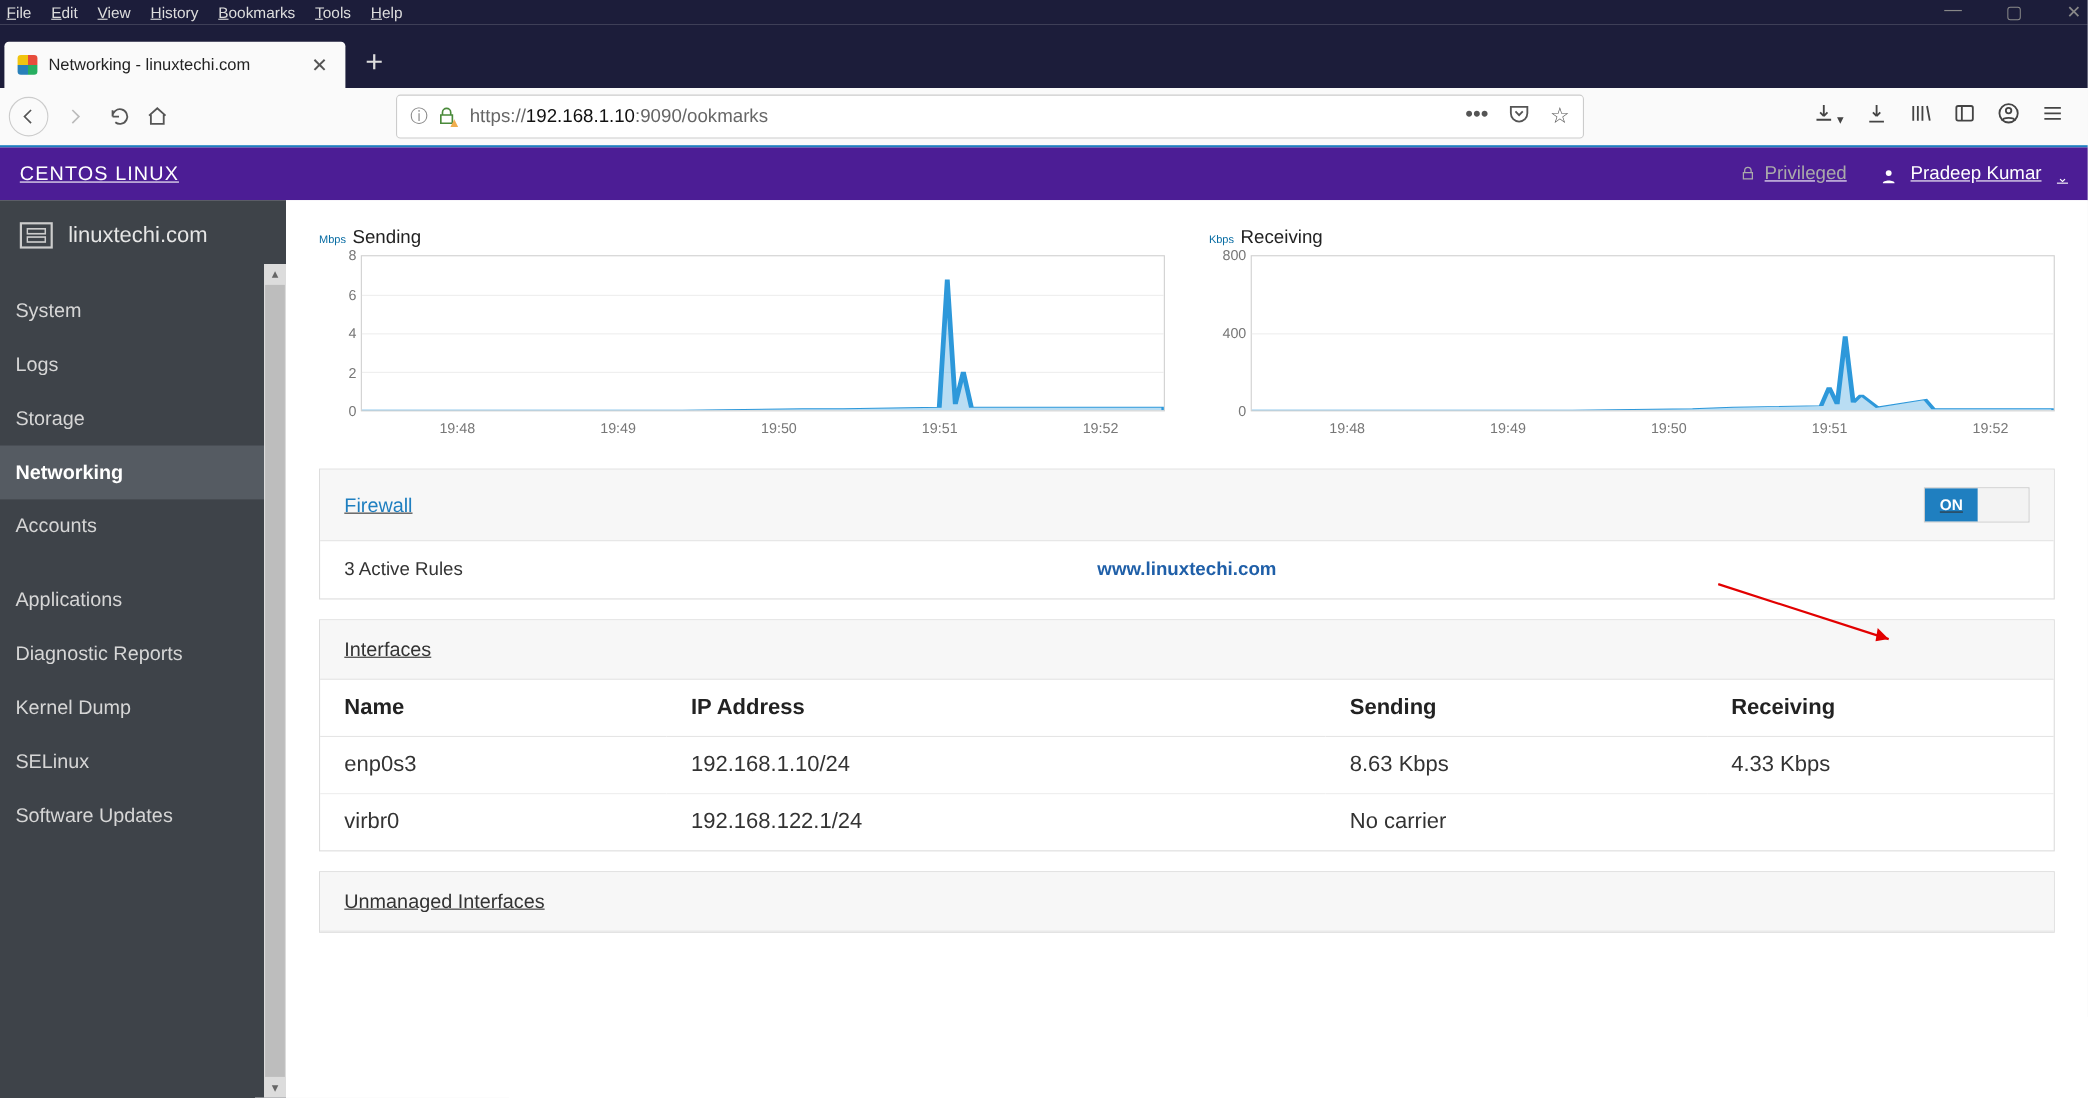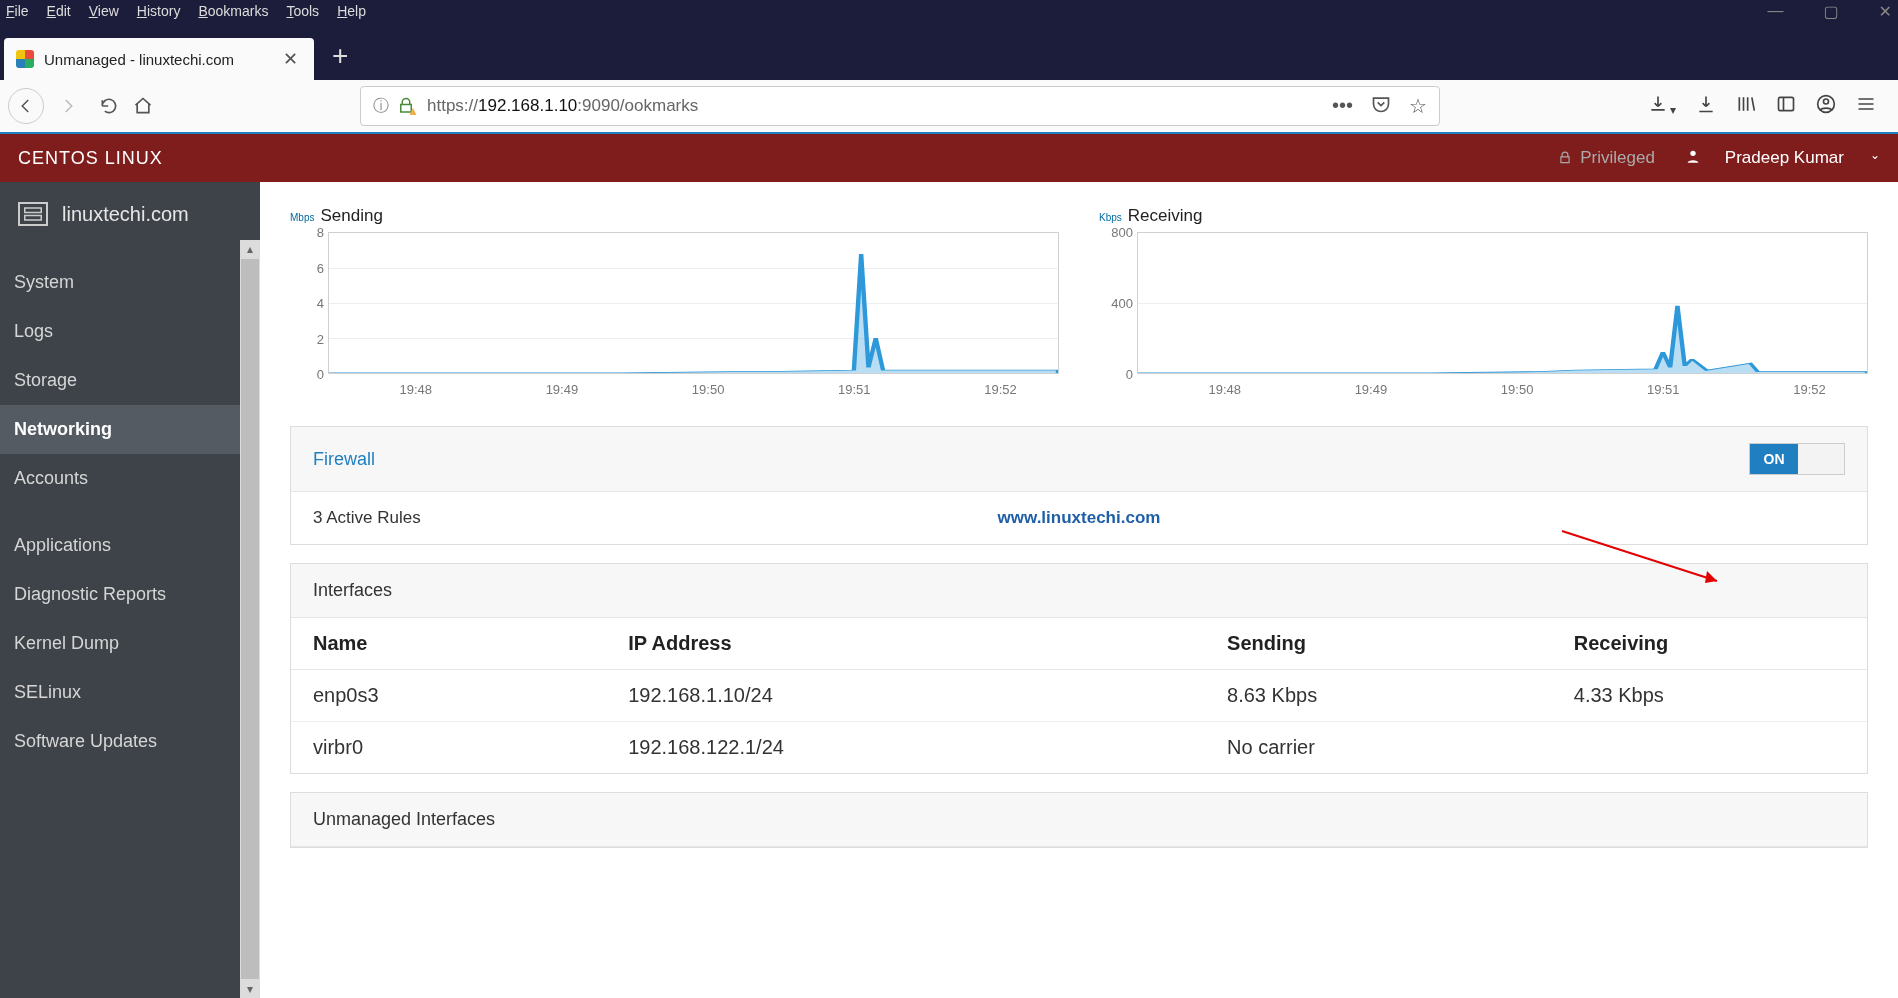--- a/index.html
+++ b/index.html
@@ -28,25 +28,25 @@
   .urlbar .info { margin-right:8px; font-size:16px; color:#888; }
   .urlbar .lockwarn { position:relative; margin-right:12px; display:inline-block; width:18px; height:18px; }
   .urlbar .lockwarn svg { width:18px; height:18px; display:block; }
   .urlbar .lockwarn .tri { position:absolute; right:-4px; bottom:-3px; font-size:12px; color:#f0ad4e; }
   .url-b { color:#111; }
   .url-actions { margin-left:auto; display:flex; gap:18px; color:#555; font-size:20px; }
   .right-tools { margin-left:auto; display:flex; gap:20px; padding-right:14px; color:#444; font-size:20px; align-items:center; }
   .chev { font-size:12px; margin-left:2px; }
 
   
-  .cockpit-header { background:#7f1d1d; color:#fff; height:48px; display:flex; align-items:center; padding:0 18px; font-size:18px; }
+  .cockpit-header { background:#4c1d95; color:#fff; height:48px; display:flex; align-items:center; padding:0 18px; font-size:18px;text-decoration:underline; }
   .cockpit-header .title { letter-spacing:1px; }
   .cockpit-header .spacer { flex:1; }
   .priv { color:#aaa; margin-right:30px; display:flex; align-items:center; gap:8px; font-size:17px; }
-  .userbox { display:flex; align-items:flex-start; gap:24px; font-size:17px; }
+  .userbox { display:flex; align-items:flex-end; gap:12px; font-size:17px; }
 
   
   .body { display:flex; height:calc(998px - 22px - 58px - 54px - 48px); }
 
   .sidebar { width:260px; background:#3e4349; color:#e6e6e6; display:flex; flex-direction:column; position:relative; }
   .hostrow { display:flex; align-items:center; gap:14px; padding:20px 18px; font-size:20px; }
   .hostrow .hosticon { border:2px solid #ccc; padding:3px 4px; }
   .hostrow .hosticon svg { display:block; }
   .sb-scroll { position:absolute; right:0; top:58px; bottom:0; width:20px; background:#dcdcdc; display:flex; flex-direction:column; align-items:center; justify-content:space-between; }
   .sb-scroll .arrow { font-size:12px; color:#666; padding:2px 0; }
@@ -65,21 +65,21 @@
   .plot { position:relative; height:170px; }
   .plot .yaxis { position:absolute; left:0; top:0; bottom:28px; width:38px; }
   .plot .yaxis div { position:absolute; right:4px; font-size:13px; color:#777; transform:translateY(-50%); }
   .plot .area { position:absolute; left:38px; right:0; top:0; bottom:28px; border:1px solid #d0d0d0; }
   .plot .grid { position:absolute; left:0; right:0; height:0; border-top:1px solid #eee; }
   .plot .xaxis { position:absolute; left:38px; right:0; bottom:0; height:24px; }
   .plot .xaxis span { position:absolute; font-size:13px; color:#777; transform:translateX(-50%); top:4px; }
   .plot svg.dataline { position:absolute; left:0; top:0; width:100%; height:100%; }
 
   .panel { margin:18px 30px 0 30px; border:1px solid #ddd; background:#fff; }
-  .panel-h { background:#f7f7f7; border-bottom:1px solid #e5e5e5; padding:16px 22px; display:flex; align-items:center; font-size:18px; color:#333; }
+  .panel-h { background:#f7f7f7; border-bottom:1px solid #e5e5e5; padding:16px 22px; display:flex; align-items:center; font-size:18px; color:#333;text-decoration:underline; }
   .panel-h.link a { color:#1f7fc0; text-decoration:none; }
   .panel-row { padding:16px 22px; font-size:17px; color:#333; display:flex; align-items:center; border-bottom:1px solid #eee; position:relative; }
   .panel-row:last-child { border-bottom:none; }
 
   .switch { margin-left:auto; width:96px; height:32px; border:1px solid #ccc; display:flex; cursor:pointer; }
   .switch .on { flex:0 0 48px; background:#1f7fc0; color:#fff; display:flex; align-items:center; justify-content:center; font-weight:600; font-size:14px; }
   .switch .off { flex:1; background:#f3f3f3; }
 
   .btns { margin-left:auto; display:flex; gap:8px; }
   .btn { background:#ffff33; border:1px solid #d4c900; padding:8px 14px; font-size:17px; color:#111; cursor:pointer; }
@@ -109,21 +109,21 @@
   <span class="winctl">
     <span>—</span>
     <span>▢</span>
     <span>✕</span>
   </span>
 </div>
 
 <div class="tabstrip">
   <div class="tab">
     <span class="favicon"></span>
-    <span>Unmanaged - linuxtechi.com</span>
+    <span>Networking - linuxtechi.com</span>
     <span class="tclose">✕</span>
   </div>
   <span class="newtab">+</span>
 </div>
 
 <div class="toolbar">
   <span class="navbtn">
     <svg width="18" height="18" viewBox="0 0 24 24">
         <path d="M15 4l-8 8 8 8" fill="none" stroke="#555" stroke-width="2"></path>
       </svg>

